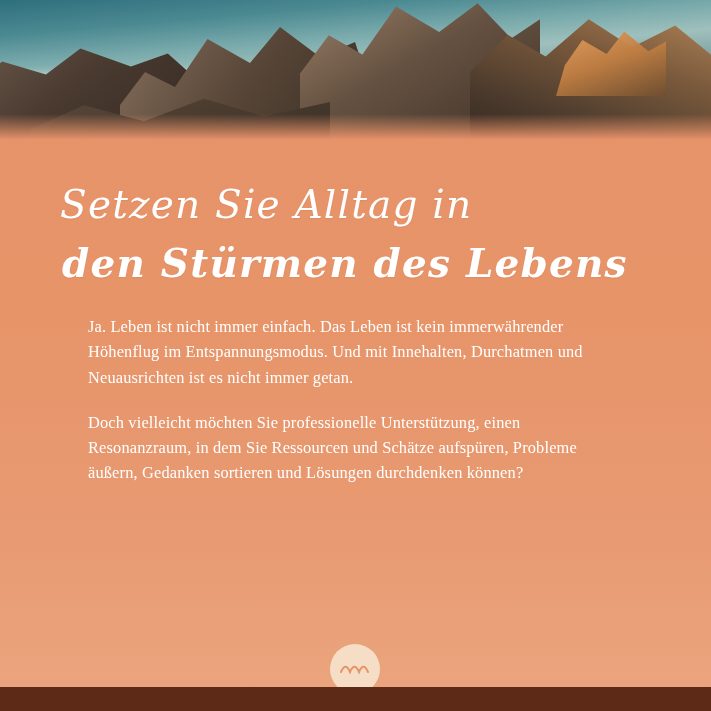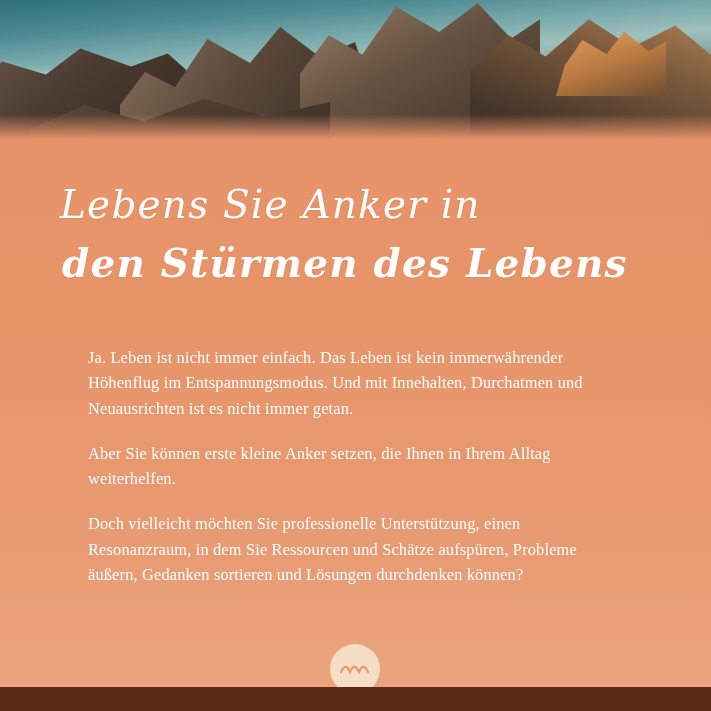--- a/index.html
+++ b/index.html
@@ -118,21 +118,20 @@
   .body-copy {
     position: absolute;
     top: 174px;
     left: 88px;
     width: 508px;
     color: #ffffff;
     font-family: "Liberation Serif", serif;
     font-size: 16.4px;
     line-height: 1.54;
     letter-spacing: 0.15px;
-    margin-top: 31px;
   }
   .body-copy p {
     margin: 0 0 20px 0;
   }
   .body-copy p:last-child {
     margin-bottom: 0;
   }
 
   
   .logo-badge {
@@ -172,27 +171,26 @@
     <div class="rock r3"></div>
     <div class="rock r4"></div>
     <div class="rock glow"></div>
     <div class="rock r5"></div>
     <div class="hero-fade"></div>
   </div>
 
   <div class="content">
 
     <div class="headline">
-      <span class="line l1">Lebens Sie Anker in</span>
+      <span class="line l1">Setzen Sie Alltag in</span>
       <span class="line l2">den Stürmen des Lebens</span>
     </div>
 
     <div class="body-copy">
       <p>Ja. Leben ist nicht immer einfach. Das Leben ist kein immerwährender Höhenflug im Entspannungsmodus. Und mit Innehalten, Durchatmen und Neuausrichten ist es nicht immer getan.</p>
-      <p>Aber Sie können erste kleine Anker setzen, die Ihnen in Ihrem Alltag weiterhelfen.</p>
       <p>Doch vielleicht möchten Sie professionelle Unterstützung, einen Resonanzraum, in dem Sie Ressourcen und Schätze aufspüren, Probleme äußern, Gedanken sortieren und Lösungen durchdenken können?</p>
     </div>
 
     <div class="logo-badge">
       <span>
         <svg width="30" height="14" viewBox="0 0 30 14" aria-hidden="true">
           <path d="M1 10 C4 3, 7 3, 10 10 C13 3, 16 3, 19 10 C22 3, 25 3, 28 10" fill="none" stroke="#e8936a" stroke-width="2" stroke-linecap="round"></path>
         </svg>
       </span>
     </div>

